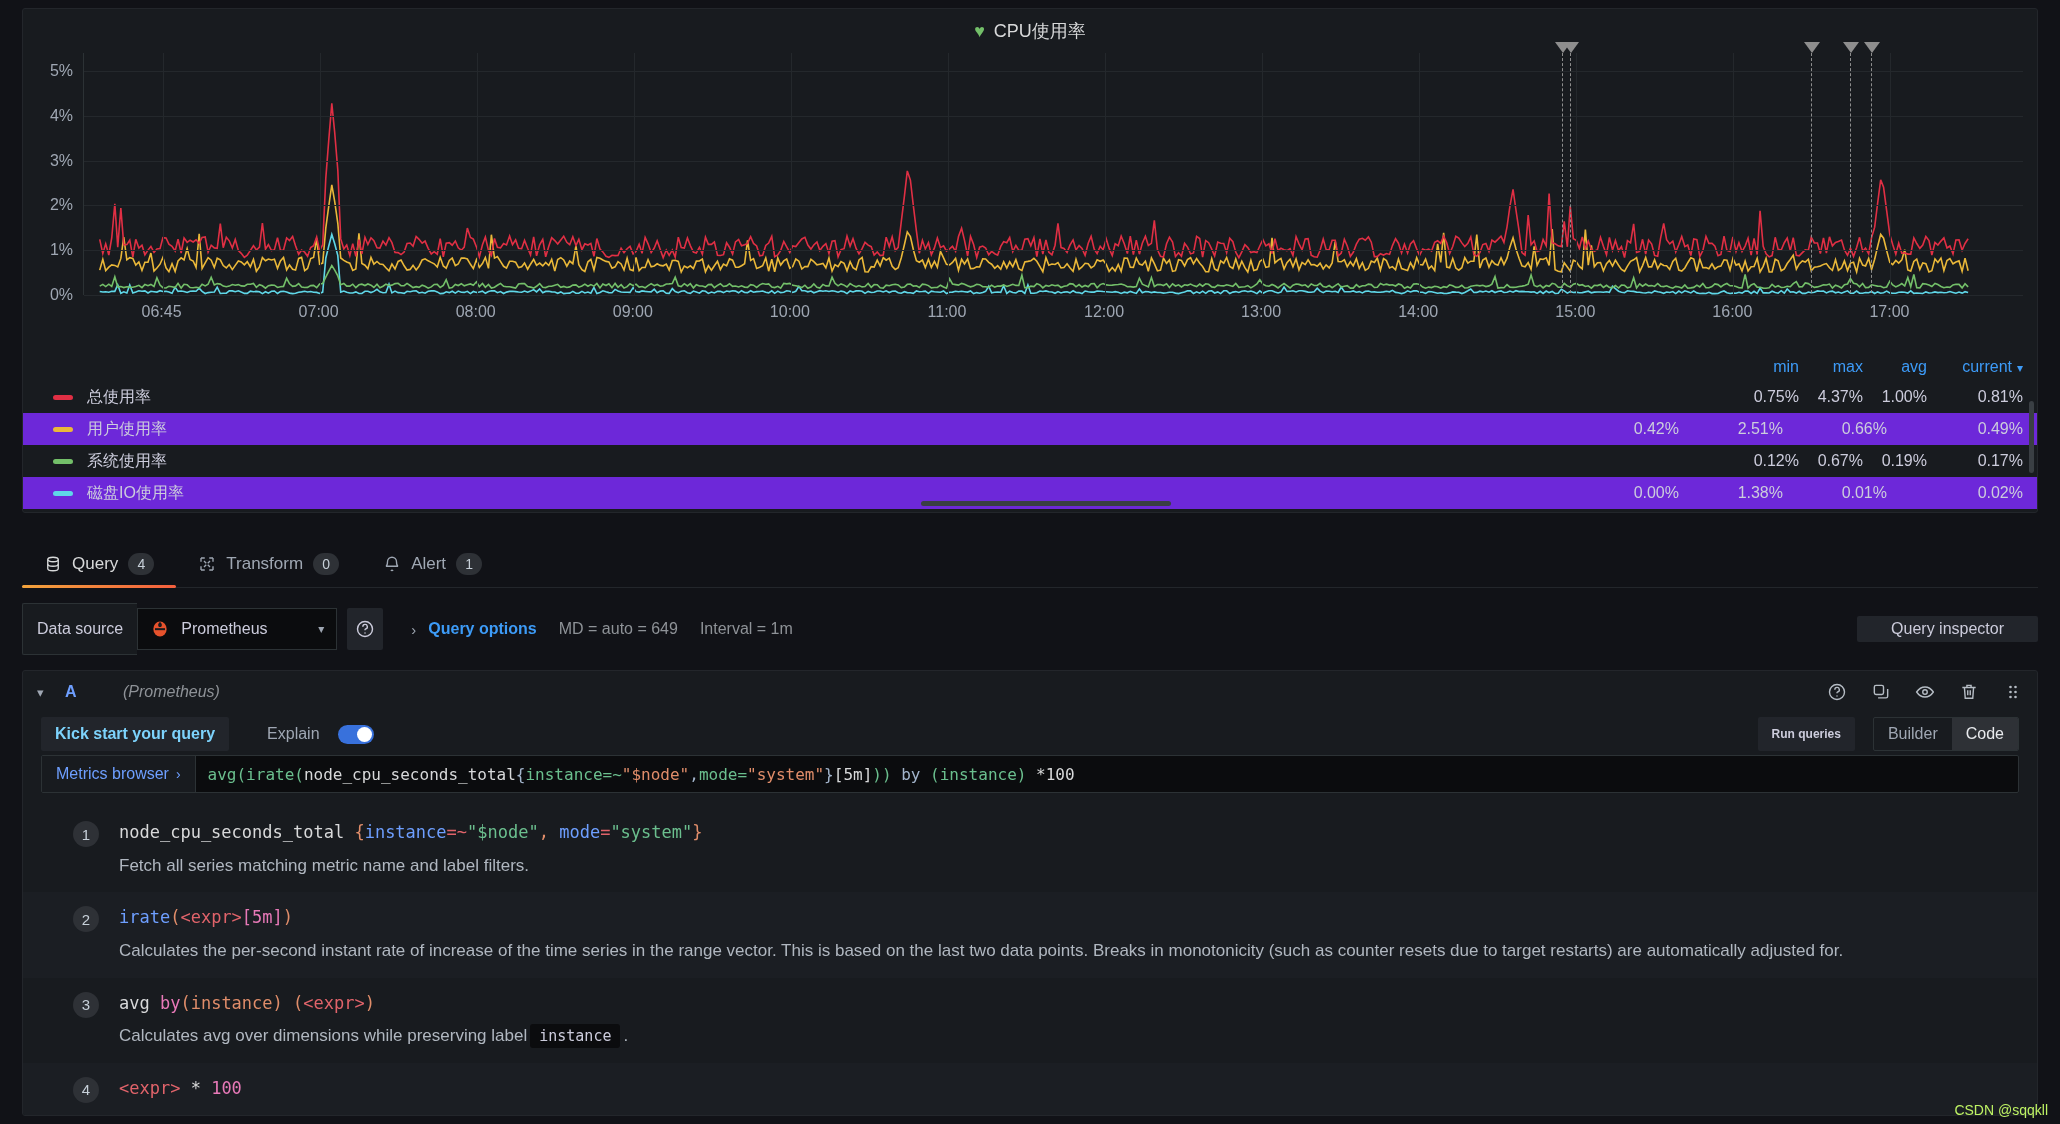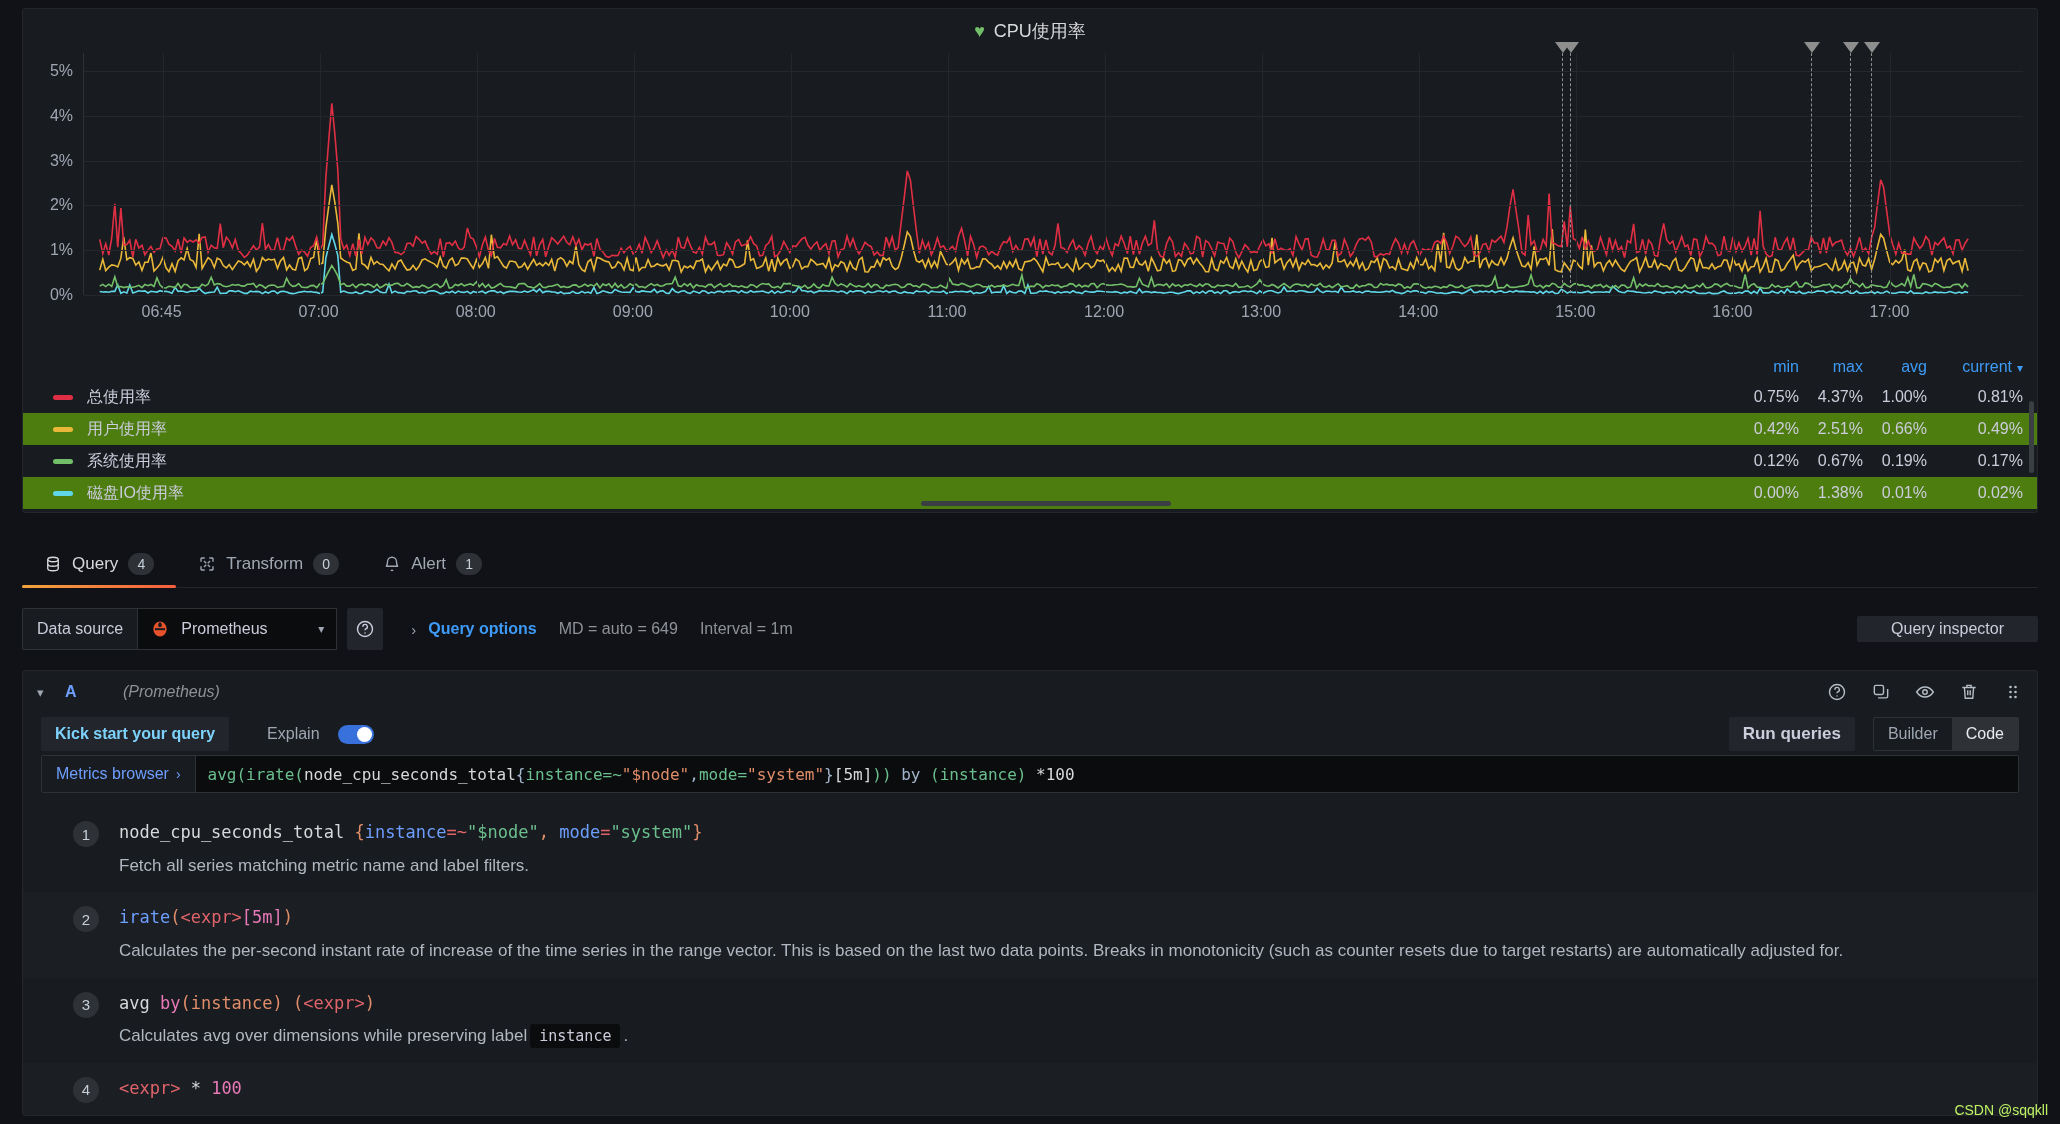--- a/index.html
+++ b/index.html
@@ -61,21 +61,21 @@
   }
   .legend-head {
     display: flex; align-items: center; height: 28px;
     padding-right: 14px; font-size: 16px; color: #3d9bf7;
   }
   .legend-head .sp { flex: 1; }
   .legend-row {
     display: flex; align-items: center; height: 32px;
     padding-right: 14px; font-size: 16px; color: #ccccdc;
   }
-  .legend-row.alt { background: #4d7c0f; }
+  .legend-row.alt { background: #6d28d9; gap: 40px; }
   .legend-row .label-cell {
     flex: 1; display: flex; align-items: center; gap: 14px; padding-left: 30px;
   }
   .swatch { width: 20px; height: 5px; border-radius: 3px; flex: none; }
   .num { width: 64px; text-align: right; }
   .num.cur { width: 96px; }
   .hcol { width: 64px; text-align: right; }
   .hcol.cur { width: 96px; text-align: right; }
   .caret { font-size: 12px; color: #3d9bf7; margin-left: 5px; }
   .hscroll {
@@ -111,21 +111,21 @@
     padding: 0 7px;
   }
   .tab-ico { width: 18px; height: 18px; display: block; }
 
   
   .ds-row {
     position: absolute; left: 22px; top: 608px; width: 2016px; height: 42px;
     display: flex; align-items: center; gap: 0;
   }
   .ds-label {
-    height: 42px; display: flex; align-items: center; padding: 0 14px;
+    height: 52px; display: flex; align-items: center; padding: 0 14px;
     background: #181b1f; border: 1px solid #2c3235; border-right: none;
     border-radius: 2px 0 0 2px; font-size: 16px; color: #ccccdc;
   }
   .ds-picker {
     height: 42px; display: flex; align-items: center; gap: 11px;
     padding: 0 12px; min-width: 200px;
     background: #0b0c0e; border: 1px solid #2c3235;
     font-size: 16px; color: #ccccdc;
   }
   .prom-logo { width: 20px; height: 20px; flex: none; }
@@ -178,21 +178,21 @@
     width: 36px; height: 19px; border-radius: 10px; background: #3871dc;
     position: relative; cursor: pointer;
   }
   .toggle .knob {
     position: absolute; right: 2px; top: 2px; width: 15px; height: 15px;
     border-radius: 50%; background: #fff;
   }
   .qtoolbar .right { margin-left: auto; display: flex; align-items: center; gap: 18px; }
   .runq {
     height: 34px; padding: 0 14px; background: #22252b; border: none;
-    border-radius: 2px; color: #ccccdc; font-size: 17px;
+    border-radius: 2px; color: #ccccdc; font-size: 12px;
     font-family: inherit; font-weight: 600; cursor: pointer;
   }
   .radiogrp {
     display: flex; border: 1px solid #2c3235; border-radius: 2px;
     height: 34px; overflow: hidden;
   }
   .radiogrp div {
     padding: 0 14px; display: flex; align-items: center;
     font-size: 16px; color: #9fa7b3; cursor: pointer;
   }

